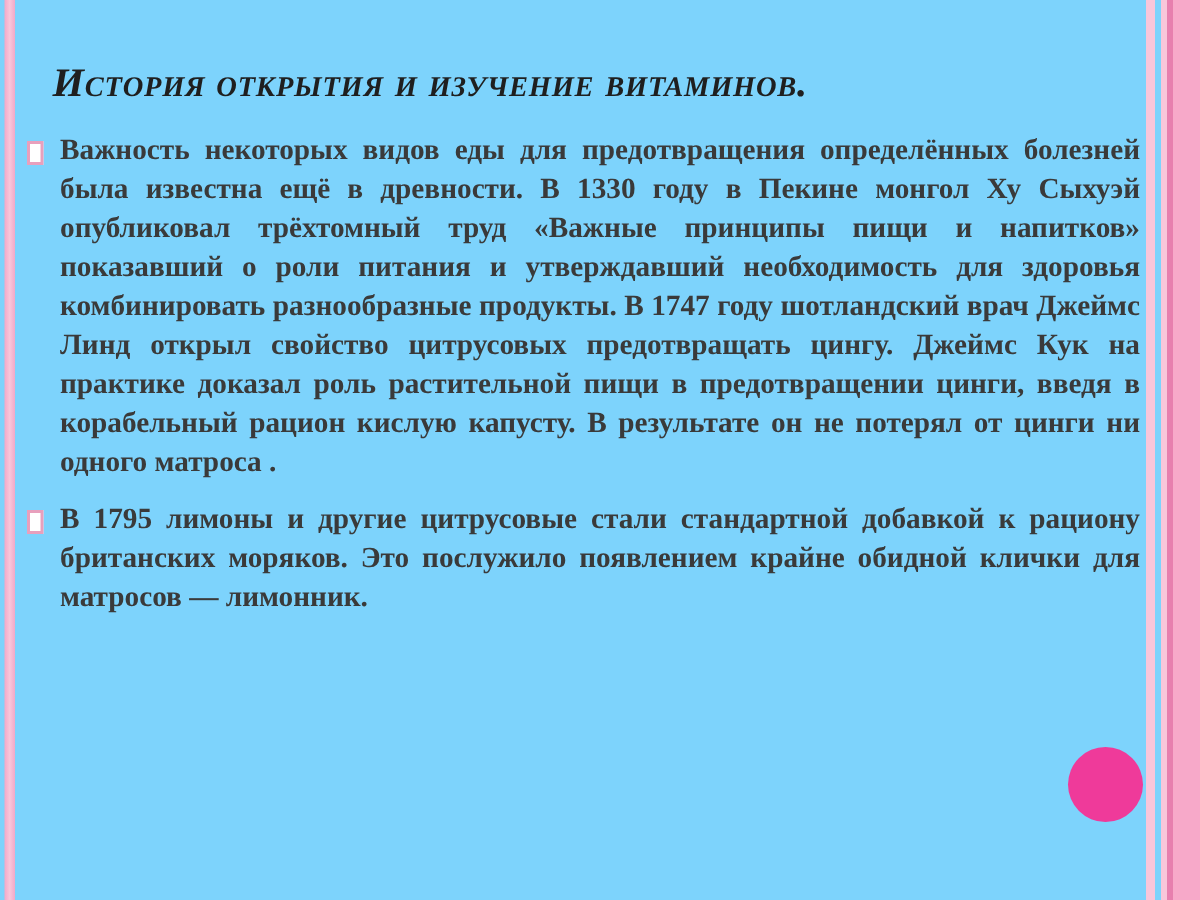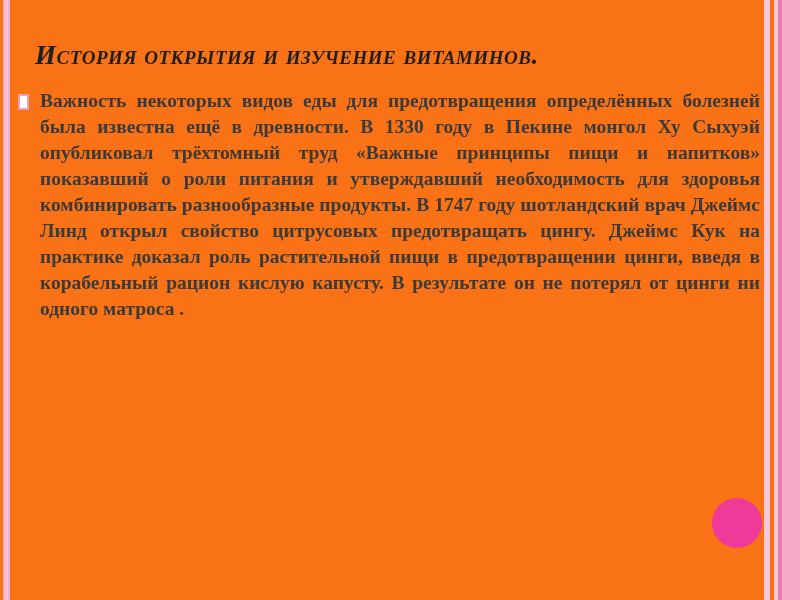--- a/index.html
+++ b/index.html
@@ -8,21 +8,21 @@
     width: 800px;
     height: 600px;
     background: #ffffff;
     overflow: hidden;
     font-family: "Liberation Serif", "DejaVu Serif", serif;
   }
   .slide {
     position: relative;
     width: 800px;
     height: 600px;
-    background: #f97316;
+    background: #7dd3fc;
     overflow: hidden;
   }
   
   .stripe-left {
     position: absolute;
     left: 3px;
     top: 0;
     width: 7px;
     height: 600px;
     background: linear-gradient(90deg, var(--stripe_edge_pink), var(--stripe_light_pink), var(--stripe_edge_pink));
@@ -112,18 +112,22 @@
 
   <h1 class="title">История открытия и изучение витаминов.</h1>
 
   <div class="body-text">
 
     <div class="bullet-item">
       <span class="bullet-marker"></span>
       <p class="bullet-text">Важность некоторых видов еды для предотвращения определённых болезней была известна ещё в древности. В 1330 году в Пекине монгол Ху Сыхуэй опубликовал трёхтомный труд «Важные принципы пищи и напитков» показавший о роли питания и утверждавший необходимость для здоровья комбинировать разнообразные продукты. В 1747 году шотландский врач Джеймс Линд открыл свойство цитрусовых предотвращать цингу. Джеймс Кук на практике доказал роль растительной пищи в предотвращении цинги, введя в корабельный рацион кислую капусту. В результате он не потерял от цинги ни одного матроса .</p>
     </div>
 
+    <div class="bullet-item">
+      <span class="bullet-marker"></span>
+      <p class="bullet-text">В 1795 лимоны и другие цитрусовые стали стандартной добавкой к рациону британских моряков. Это послужило появлением крайне обидной клички для матросов — лимонник.</p>
+    </div>
 
   </div>
 
   <div class="circle-decoration"></div>
 
 </div>
 
 </body></html>

